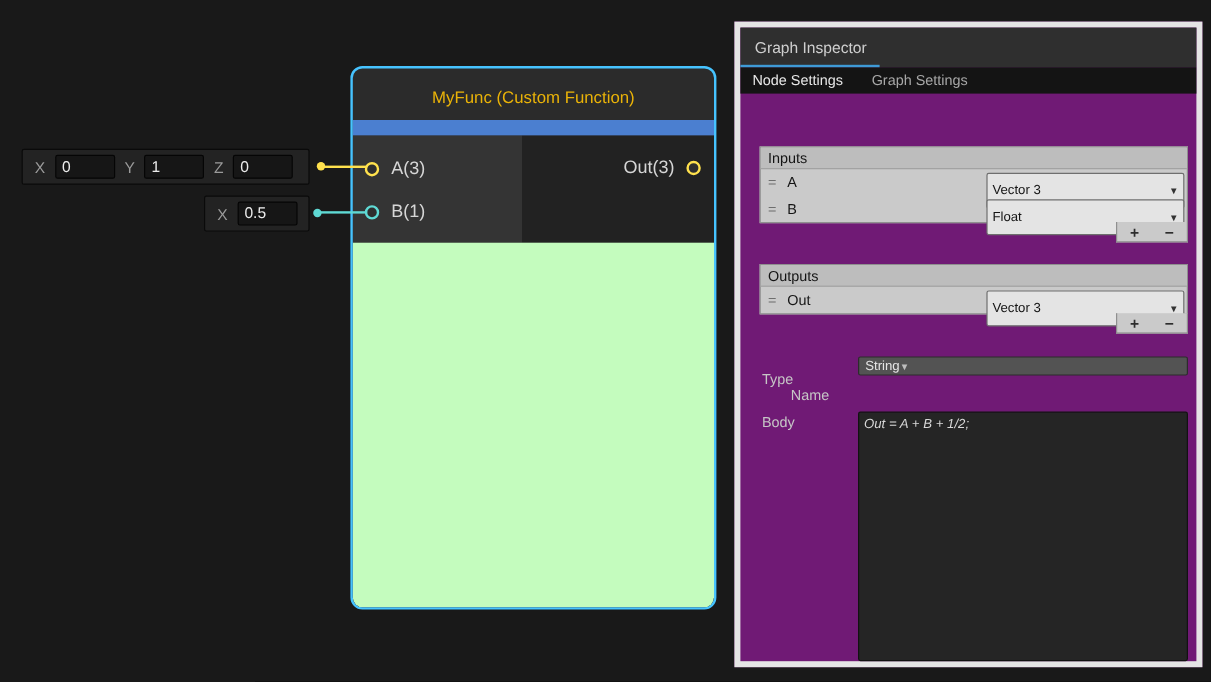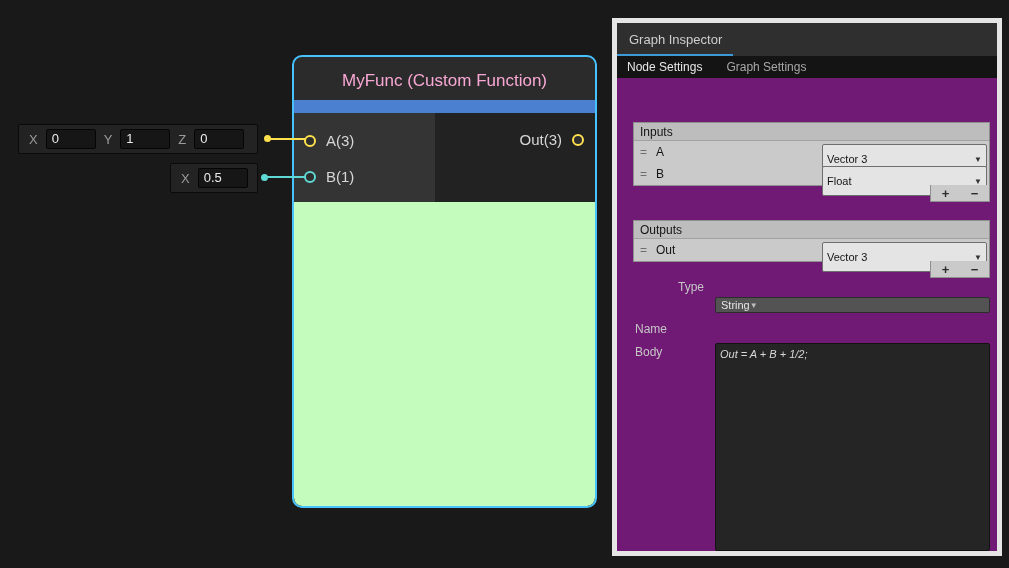--- a/index.html
+++ b/index.html
@@ -17,21 +17,21 @@
   .out-dot { position:absolute; width:7px; height:7px; border-radius:50%; z-index:4; }
   .dot-yellow { background:#ffe14d; }
   .dot-cyan { background:#5fd9d4; }
   .wire { position:absolute; height:2px; z-index:3; }
   .wire-yellow { background:#ffe14d; }
   .wire-cyan { background:#5fd9d4; }
 
   
   .fnode { position:absolute; left:292px; top:55px; width:305px; height:453px; background:#2b2b2b;
            border:2px solid #46c3ff; border-radius:10px; overflow:hidden; z-index:2; }
-  .fnode-title { height:43px; line-height:48px; text-align:center; color:#f9a8d4; font-size:17px; }
+  .fnode-title { height:43px; line-height:48px; text-align:center; color:#eab308; font-size:14px; }
   .fnode-accent { height:13px; background:#4b7fd0; }
   .fnode-ports { position:relative; height:89px; }
   .ports-in-bg { position:absolute; left:0; top:0; width:141px; height:89px; background:#343434; }
   .ports-out-bg { position:absolute; left:141px; top:0; width:160px; height:89px; background:#222222; }
   .port-ring { position:absolute; width:12px; height:12px; border-radius:50%; background:#2e2e2e; z-index:6; }
   .ring-yellow { border:2px solid #ffe14d; }
   .ring-cyan { border:2px solid #5fd9d4; }
   .port-label { position:absolute; color:#d6d6d6; font-size:15px; line-height:20px; z-index:6; }
   .fnode-preview { height:304px; background:#c4fcbe; border-radius:0 0 8px 8px; }
 
@@ -161,25 +161,25 @@
           <span>Vector 3</span>
           <span class="arrow">▼</span>
         </div>
       </div>
     </div>
     <div class="rlist-footer" style="top:238px;">
       <span class="fbtn">+</span>
       <span class="fbtn">−</span>
     </div>
 
-    <span class="fld-label" style="top:257px;margin-left:43px;">Type</span>
+    <span class="fld-label" style="top:286px;">Type</span>
     <div class="dd-dark" style="top:274px;">
       <span>String</span>
       <span class="arrow">▼</span>
     </div>
 
-    <span class="fld-label" style="top:299px;">Name</span>
+    <span class="fld-label" style="top:299px;margin-left:24px;">Name</span>
 
     <span class="fld-label" style="top:322px;">Body</span>
     <div class="ta-dark" style="top:320px;">Out = A + B + 1/2;</div>
 
   </div>
 </div>
 
 </body></html>

